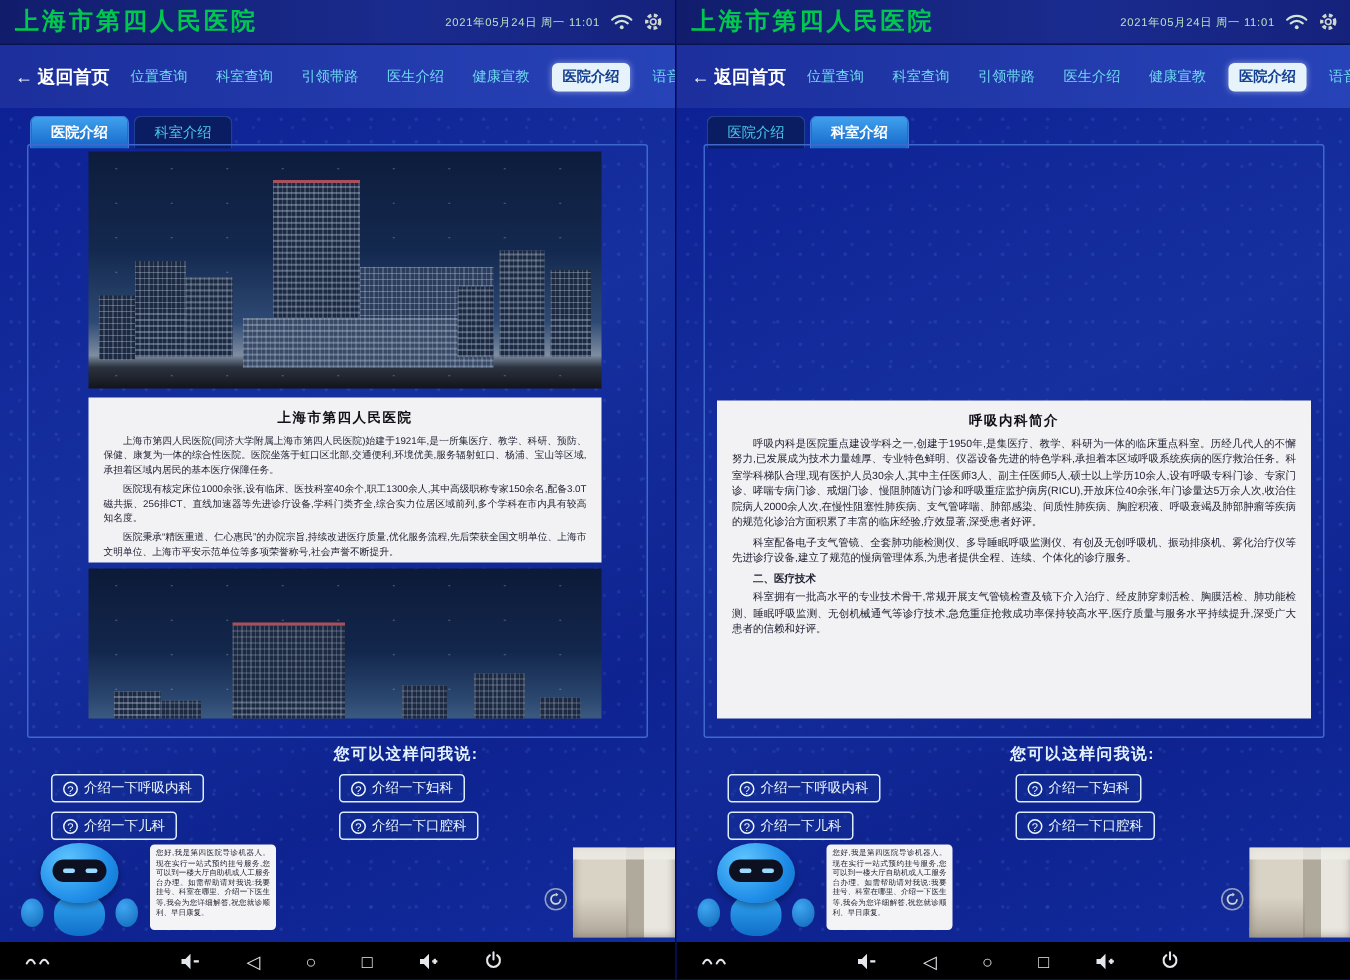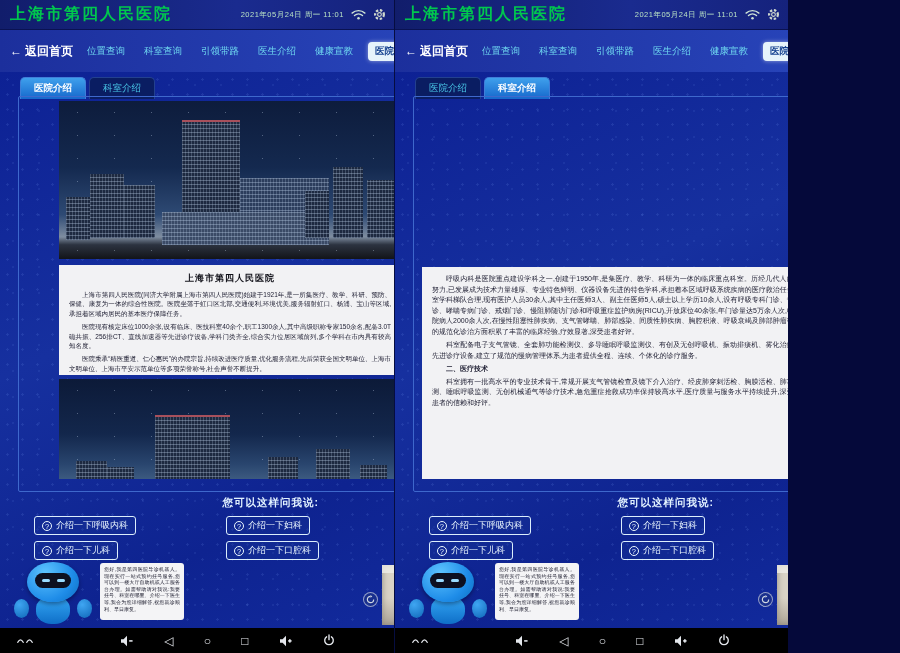--- a/index.html
+++ b/index.html
@@ -1,18 +1,18 @@
 <!DOCTYPE html>
 <html><head>
 <meta charset="utf-8">
 <style>
   * { margin:0; padding:0; box-sizing:border-box; }
   html,body { background:#05093a; }
   body { font-family:"Liberation Sans", sans-serif; }
-  .screen { width:788px; height:653px; display:flex; overflow:hidden; }
+  .screen { width:900px; height:653px; display:flex; overflow:hidden; }
   .panel { width:450px; height:653px; position:relative; overflow:hidden; background:#0c1f8e; }
   .panel + .panel { border-left:1px solid #060d40; }
 
   
   .hdr { height:30px; background:linear-gradient(90deg,#111d6b,#1a2b8f 60%,#15227c);
          display:flex; align-items:center; justify-content:space-between; padding:0 8px 0 10px;
          border-bottom:1px solid #0a1252; }
   .hdr-title { font-size:16px; font-weight:bold; color:#00c74e; letter-spacing:2px;
                font-family:"Liberation Serif", serif; }
   .hdr-right { display:flex; align-items:center; gap:7px; }
@@ -321,20 +321,21 @@
 
     <div class="content">
       <div class="subtabs">
         <span class="st">医院介绍</span>
         <span class="st active">科室介绍</span>
       </div>
 
       <div class="frame">
 
         <div class="card" style="left:8px;top:170px;width:396px;height:212px;font-size:7px;">
+          <h3>呼吸内科简介</h3>
           <p>呼吸内科是医院重点建设学科之一,创建于1950年,是集医疗、教学、科研为一体的临床重点科室。历经几代人的不懈努力,已发展成为技术力量雄厚、专业特色鲜明、仪器设备先进的特色学科,承担着本区域呼吸系统疾病的医疗救治任务。科室学科梯队合理,现有医护人员30余人,其中主任医师3人、副主任医师5人,硕士以上学历10余人,设有呼吸专科门诊、专家门诊、哮喘专病门诊、戒烟门诊、慢阻肺随访门诊和呼吸重症监护病房(RICU),开放床位40余张,年门诊量达5万余人次,收治住院病人2000余人次,在慢性阻塞性肺疾病、支气管哮喘、肺部感染、间质性肺疾病、胸腔积液、呼吸衰竭及肺部肿瘤等疾病的规范化诊治方面积累了丰富的临床经验,疗效显著,深受患者好评。</p>
           <p>科室配备电子支气管镜、全套肺功能检测仪、多导睡眠呼吸监测仪、有创及无创呼吸机、振动排痰机、雾化治疗仪等先进诊疗设备,建立了规范的慢病管理体系,为患者提供全程、连续、个体化的诊疗服务。</p>
           <div class="sec">二、医疗技术</div>
           <p>科室拥有一批高水平的专业技术骨干,常规开展支气管镜检查及镜下介入治疗、经皮肺穿刺活检、胸膜活检、肺功能检测、睡眠呼吸监测、无创机械通气等诊疗技术,急危重症抢救成功率保持较高水平,医疗质量与服务水平持续提升,深受广大患者的信赖和好评。</p>
         </div>
       </div>
 
       <div class="suggest">
         <div class="sg-label">您可以这样问我说:</div>
         <div class="sg-grid">

